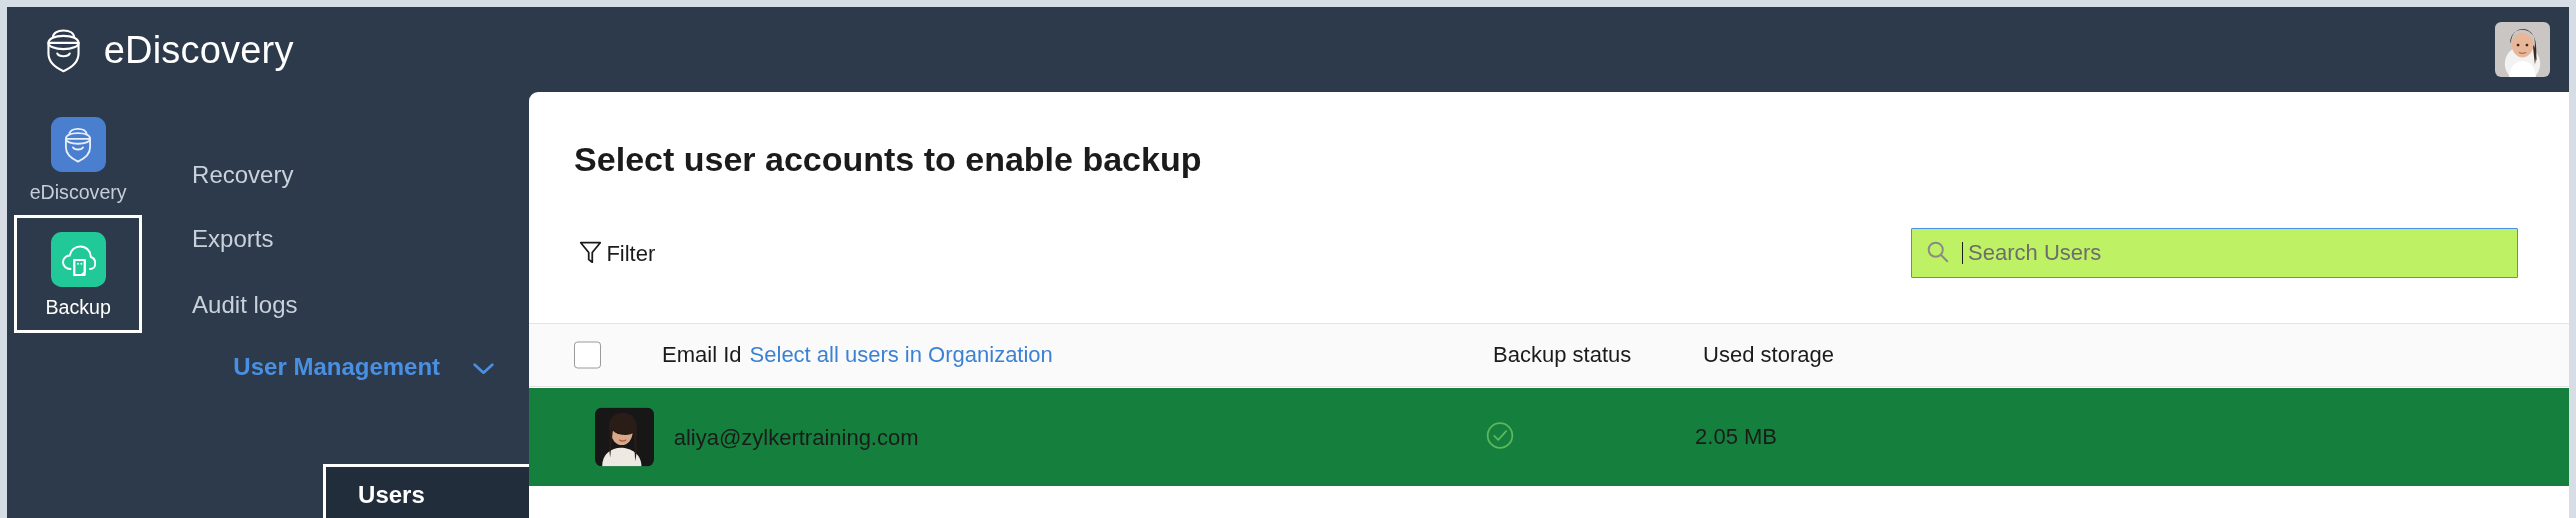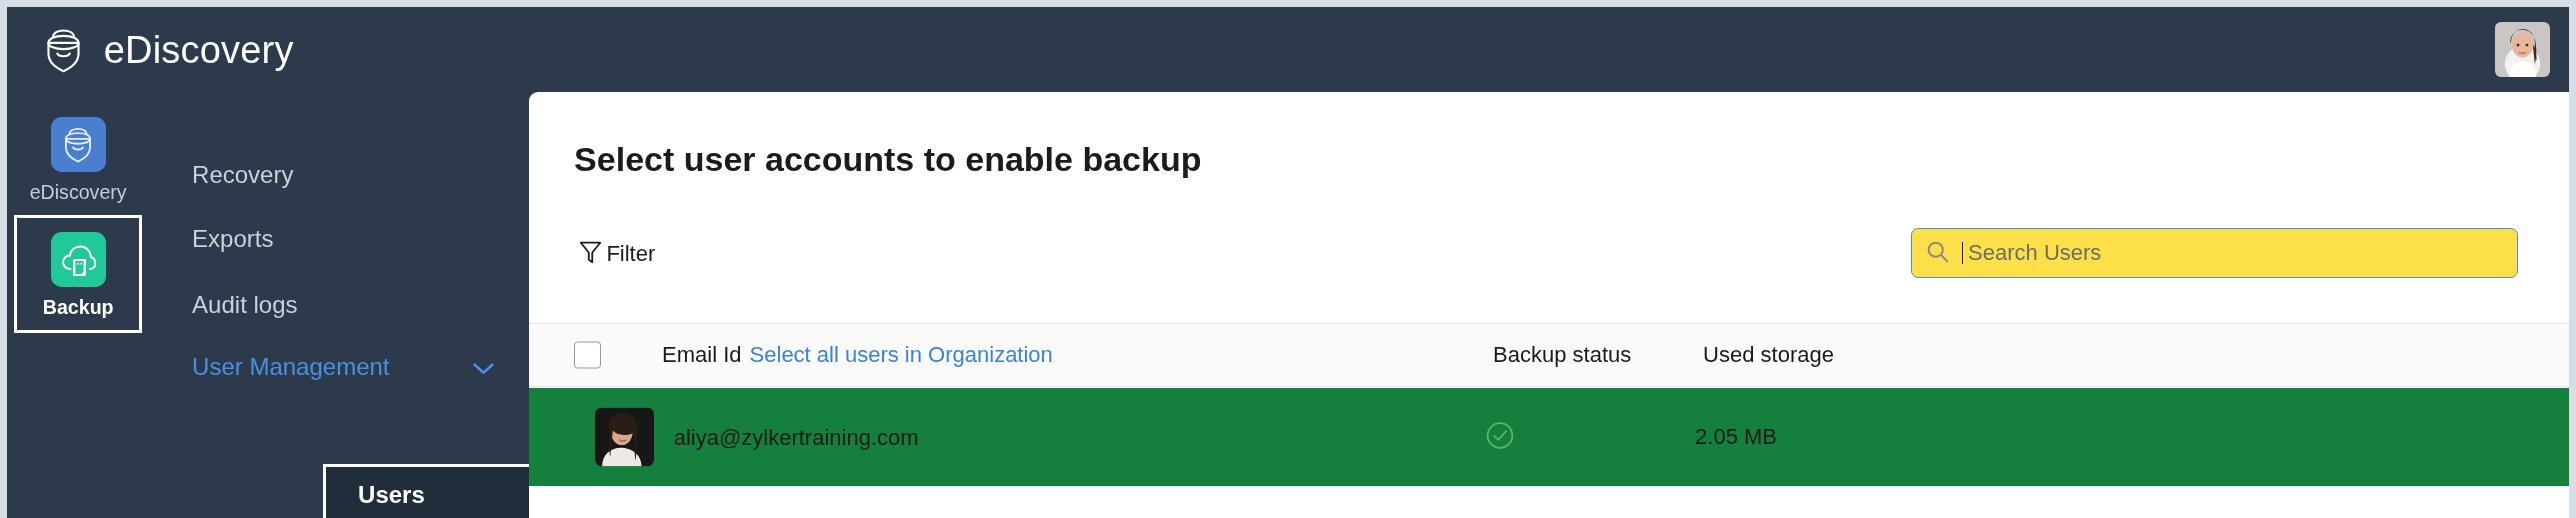--- a/index.html
+++ b/index.html
@@ -80,21 +80,21 @@
     align-items: center;
     justify-content: center;
   }
   .rail-tile.blue { background: #4a7fd0; }
   .rail-tile.green { background: #21c998; }
   .rail-label {
     color: #c7ced8;
     font-size: 19.6px;
     line-height: 1;
   }
-  .rail-item.backup .rail-label { color: #ffffff; font-weight: 700; }
+  .rail-item.backup .rail-label { color: #ffffff; font-weight: 400; }
 
   
   .subnav {
     position: absolute;
     left: 142px; top: 85px;
     width: 379px; height: 426px;
     background: #2c3a4b;
   }
   .subnav-item {
     position: absolute;
@@ -103,25 +103,26 @@
     color: #c9d1db;
     line-height: 1;
     white-space: nowrap;
   }
   .subnav-item.recovery { top: 71px; text-align: right; }
   .subnav-item.exports { top: 135px; }
   .subnav-item.audit { top: 201px; }
   .subnav-item.usermgmt {
     top: 263px;
     color: #4a90e2;
-    font-weight: 400;
+    font-weight: 700;
     width: 303px;
     display: flex;
     align-items: center;
-    justify-content: space-between;
+    justify-content: flex-end;
+    gap: 32px;
   }
   .chev { width: 23px; height: 13.4px; flex: 0 0 auto; }
   .subnav-sub {
     position: absolute;
     left: 174px;
     width: 340px;
     height: 61px;
     display: flex;
     align-items: center;
   }
@@ -175,25 +176,25 @@
     align-items: center;
     gap: 4px;
     padding: 7.1px 5.3px;
   }
   .filter-label { font-size: 22px; color: #1b1b1b; line-height: 1; }
   .search-box {
     position: absolute;
     right: 51px; top: 136px;
     width: 607px; height: 50px;
     border: 1.8px solid #4a90e2;
-    border-radius: 7px;
+    border-radius: 1px;
     display: flex;
     align-items: center;
     padding: 0 14.2px;
-    background: #fde047;
+    background: #bef264;
   }
   .search-placeholder {
     font-size: 22px;
     color: #6d6d6d;
     line-height: 1;
     margin-left: 12.5px;
     border-left: 1.8px solid #1b1b1b;
     padding-left: 5.3px;
   }
 

